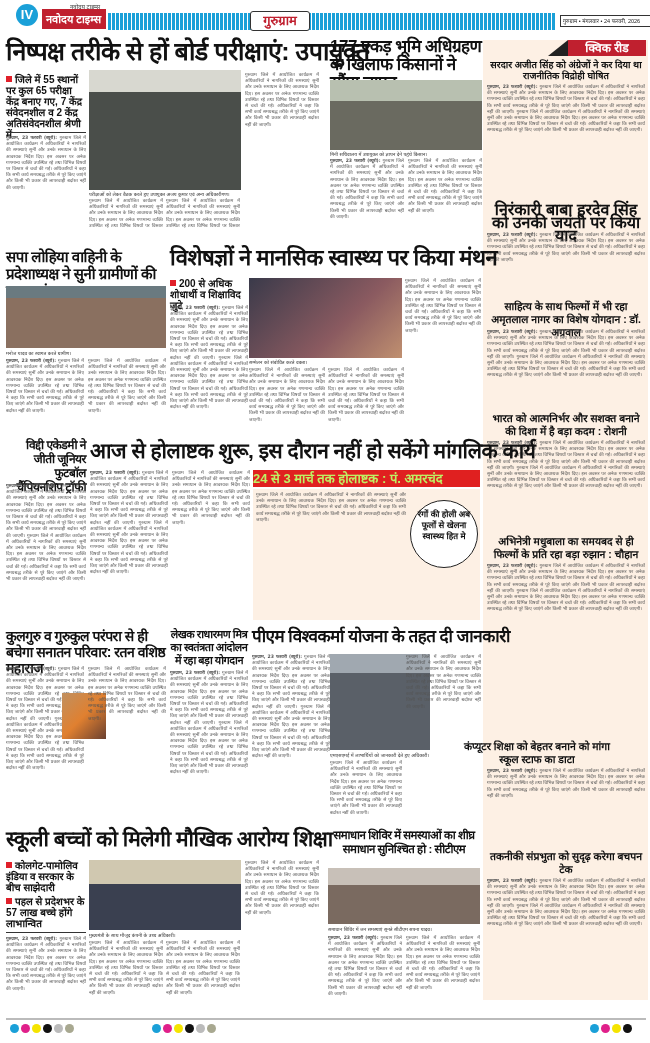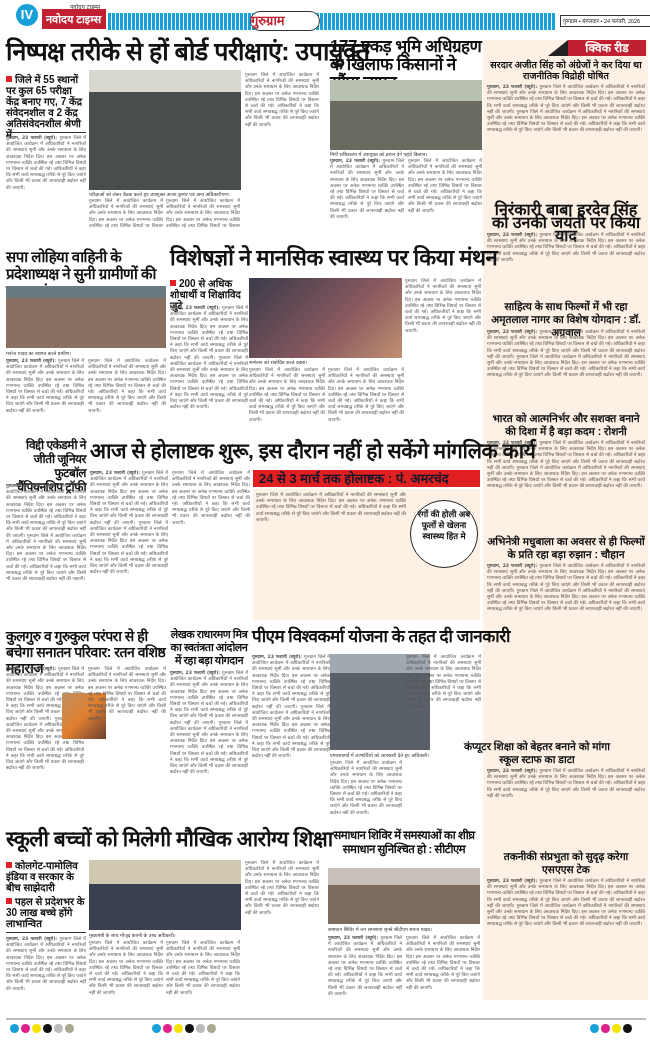--- a/index.html
+++ b/index.html
@@ -4,34 +4,34 @@
 <style>
 *{box-sizing:border-box;margin:0;padding:0}
 html,body{width:650px;height:1043px;background:#fff;overflow:hidden}
 body{position:relative;font-family:"DejaVu Sans",sans-serif;color:#222}
 .abs{position:absolute}
 .masthead{left:12px;top:0;width:650px;height:34px}
 .pgno{left:4px;top:4px;width:22px;height:22px;border-radius:50%;background:#1aa0d8;color:#fff;font:bold 13px "Liberation Sans",sans-serif;text-align:center;line-height:22px}
 .logo{left:30px;top:9px;width:64px;height:20px;background:#c0202f;color:#fff;font:bold 11px "Liberation Sans",sans-serif;line-height:20px;padding-left:4px;white-space:nowrap;overflow:hidden}
 .logo-small{left:58px;top:3px;font:6px "Liberation Sans",sans-serif;color:#333}
 .stripe{left:96px;top:13px;width:448px;height:17px;background:repeating-linear-gradient(90deg,#1aa0d8 0 3px,#fff 3px 4px)}
-.cityTab{left:238px;top:11px;width:70px;height:20px;background:#fff;border:1px solid #333;border-radius:10px;color:#c0202f;font:bold 13px "Liberation Sans",sans-serif;text-align:left;line-height:18px}
+.cityTab{left:238px;top:11px;width:60px;height:20px;background:#fff;border:1px solid #333;border-radius:3px;color:#c0202f;font:bold 13px "Liberation Sans",sans-serif;text-align:center;line-height:18px}
 .dateline{left:548px;top:15px;width:100px;height:12px;border:1px solid #333;font:5.5px "Liberation Sans",sans-serif;line-height:10px;padding-left:2px;white-space:nowrap;overflow:hidden}
 .hl{font-family:"Liberation Sans",sans-serif;font-weight:bold;color:#111;line-height:1.05;letter-spacing:-0.5px}
 .body-text{font:4.6px/6.2px "DejaVu Sans",sans-serif;color:#555;text-align:justify;overflow:hidden}
 .photo{background:#8a8a7a;overflow:hidden}
 .cap{font:4.8px "DejaVu Sans",sans-serif;color:#333;white-space:nowrap;overflow:hidden}
 .bullet{font:bold 10px/11px "Liberation Sans",sans-serif;color:#111}
 .bullet::before{content:"";display:inline-block;width:6px;height:6px;background:#e0202a;margin-right:3px;vertical-align:1px}
 .quick{left:483px;top:40px;width:165px;height:960px;background:#fdf0e4}
 .quick-tab{left:568px;top:40px;width:78px;height:16px;background:#c0202f;color:#fff;font:bold 12px/16px "Liberation Sans",sans-serif;text-align:center}
 .quick-tri{left:548px;top:40px;width:0;height:0;border-top:16px solid transparent;border-right:20px solid #222}
 .qhl{font:bold 9.5px/11px "Liberation Sans",sans-serif;color:#111;text-align:center}
 .rule{height:1px;background:#333}
-.redbar{background:#e02020;color:#0f172a;font:bold 13px/17px "Liberation Sans",sans-serif;padding-left:6px;white-space:nowrap;overflow:hidden}
+.redbar{background:#e02020;color:#bef264;font:bold 13px/17px "Liberation Sans",sans-serif;white-space:nowrap;overflow:hidden}
 .peach{background:#fdf0e4}
 .circle{border:1px solid #222;border-radius:50%;background:#fff;text-align:center;font:bold 8.5px/11px "Liberation Sans",sans-serif;color:#111}
 .regmarks{display:flex;gap:2px;align-items:center}
 .regmarks span{display:inline-block;width:9px;height:9px;border-radius:50%}
 .bottomline{height:2px;background:#bbb}
 </style>
 </head>
 <body>
 
 <div class="abs masthead">
@@ -68,27 +68,27 @@
 
 <div class="abs qhl" style="left:487px;top:203px;width:158px;font-size:16px;line-height:13px">निरंकारी बाबा हरदेव सिंह को उनकी जयंती पर किया याद</div>
 <div class="abs body-text" style="left:487px;top:232px;width:158px;height:68px"><b>गुरुग्राम, 23 फरवरी (ब्यूरो):</b> <span>गुरुग्राम जिले में आयोजित कार्यक्रम में अधिकारियों ने नागरिकों की समस्याएं सुनीं और उनके समाधान के लिए आवश्यक निर्देश दिए। इस अवसर पर अनेक गणमान्य व्यक्ति उपस्थित रहे तथा विभिन्न विषयों पर विस्तार से चर्चा की गई। अधिकारियों ने कहा कि सभी कार्य समयबद्ध तरीके से पूरे किए जाएंगे और किसी भी प्रकार की लापरवाही बर्दाश्त नहीं की जाएगी। </span></div>
 
 <div class="abs qhl" style="left:487px;top:300px;width:158px;font-size:10.5px;line-height:13px">साहित्य के साथ फिल्मों में भी रहा अमृतलाल नागर का विशेष योगदान : डॉ. अग्रवाल</div>
 <div class="abs body-text" style="left:487px;top:329px;width:158px;height:84px"><b>गुरुग्राम, 23 फरवरी (ब्यूरो):</b> <span>गुरुग्राम जिले में आयोजित कार्यक्रम में अधिकारियों ने नागरिकों की समस्याएं सुनीं और उनके समाधान के लिए आवश्यक निर्देश दिए। इस अवसर पर अनेक गणमान्य व्यक्ति उपस्थित रहे तथा विभिन्न विषयों पर विस्तार से चर्चा की गई। अधिकारियों ने कहा कि सभी कार्य समयबद्ध तरीके से पूरे किए जाएंगे और किसी भी प्रकार की लापरवाही बर्दाश्त नहीं की जाएगी। </span><span>गुरुग्राम जिले में आयोजित कार्यक्रम में अधिकारियों ने नागरिकों की समस्याएं सुनीं और उनके समाधान के लिए आवश्यक निर्देश दिए। इस अवसर पर अनेक गणमान्य व्यक्ति उपस्थित रहे तथा विभिन्न विषयों पर विस्तार से चर्चा की गई। अधिकारियों ने कहा कि सभी कार्य समयबद्ध तरीके से पूरे किए जाएंगे और किसी भी प्रकार की लापरवाही बर्दाश्त नहीं की जाएगी। </span></div>
 
 <div class="abs qhl" style="left:487px;top:412px;width:158px;font-size:10.5px;line-height:13px">भारत को आत्मनिर्भर और सशक्त बनाने की दिशा में है बड़ा कदम : रोशनी</div>
 <div class="abs body-text" style="left:487px;top:440px;width:158px;height:96px"><b>गुरुग्राम, 23 फरवरी (ब्यूरो):</b> <span>गुरुग्राम जिले में आयोजित कार्यक्रम में अधिकारियों ने नागरिकों की समस्याएं सुनीं और उनके समाधान के लिए आवश्यक निर्देश दिए। इस अवसर पर अनेक गणमान्य व्यक्ति उपस्थित रहे तथा विभिन्न विषयों पर विस्तार से चर्चा की गई। अधिकारियों ने कहा कि सभी कार्य समयबद्ध तरीके से पूरे किए जाएंगे और किसी भी प्रकार की लापरवाही बर्दाश्त नहीं की जाएगी। </span><span>गुरुग्राम जिले में आयोजित कार्यक्रम में अधिकारियों ने नागरिकों की समस्याएं सुनीं और उनके समाधान के लिए आवश्यक निर्देश दिए। इस अवसर पर अनेक गणमान्य व्यक्ति उपस्थित रहे तथा विभिन्न विषयों पर विस्तार से चर्चा की गई। अधिकारियों ने कहा कि सभी कार्य समयबद्ध तरीके से पूरे किए जाएंगे और किसी भी प्रकार की लापरवाही बर्दाश्त नहीं की जाएगी। </span></div>
 
-<div class="abs qhl" style="left:487px;top:535px;width:158px;font-size:10.5px;line-height:13px">अभिनेत्री मधुबाला का अवसर से ही फिल्मों के प्रति रहा बड़ा रुझान : चौहान</div>
+<div class="abs qhl" style="left:487px;top:535px;width:158px;font-size:10.5px;line-height:13px">अभिनेत्री मधुबाला का समयबद से ही फिल्मों के प्रति रहा बड़ा रुझान : चौहान</div>
 <div class="abs body-text" style="left:487px;top:563px;width:158px;height:100px"><b>गुरुग्राम, 23 फरवरी (ब्यूरो):</b> <span>गुरुग्राम जिले में आयोजित कार्यक्रम में अधिकारियों ने नागरिकों की समस्याएं सुनीं और उनके समाधान के लिए आवश्यक निर्देश दिए। इस अवसर पर अनेक गणमान्य व्यक्ति उपस्थित रहे तथा विभिन्न विषयों पर विस्तार से चर्चा की गई। अधिकारियों ने कहा कि सभी कार्य समयबद्ध तरीके से पूरे किए जाएंगे और किसी भी प्रकार की लापरवाही बर्दाश्त नहीं की जाएगी। </span><span>गुरुग्राम जिले में आयोजित कार्यक्रम में अधिकारियों ने नागरिकों की समस्याएं सुनीं और उनके समाधान के लिए आवश्यक निर्देश दिए। इस अवसर पर अनेक गणमान्य व्यक्ति उपस्थित रहे तथा विभिन्न विषयों पर विस्तार से चर्चा की गई। अधिकारियों ने कहा कि सभी कार्य समयबद्ध तरीके से पूरे किए जाएंगे और किसी भी प्रकार की लापरवाही बर्दाश्त नहीं की जाएगी। </span></div>
 
 <div class="abs qhl" style="left:458px;top:740px;width:158px;font-size:10.5px;line-height:13px">कंप्यूटर शिक्षा को बेहतर बनाने को मांगा स्कूल स्टाफ का डाटा</div>
 <div class="abs body-text" style="left:487px;top:768px;width:158px;height:62px"><b>गुरुग्राम, 23 फरवरी (ब्यूरो):</b> <span>गुरुग्राम जिले में आयोजित कार्यक्रम में अधिकारियों ने नागरिकों की समस्याएं सुनीं और उनके समाधान के लिए आवश्यक निर्देश दिए। इस अवसर पर अनेक गणमान्य व्यक्ति उपस्थित रहे तथा विभिन्न विषयों पर विस्तार से चर्चा की गई। अधिकारियों ने कहा कि सभी कार्य समयबद्ध तरीके से पूरे किए जाएंगे और किसी भी प्रकार की लापरवाही बर्दाश्त नहीं की जाएगी। </span></div>
 
-<div class="abs qhl" style="left:487px;top:850px;width:158px;font-size:10.5px;line-height:13px">तकनीकी संप्रभुता को सुदृढ़ करेगा एसएएस टेक</div>
+<div class="abs qhl" style="left:487px;top:850px;width:158px;font-size:10.5px;line-height:13px">तकनीकी संप्रभुता को सुदृढ़ करेगा बचपन टेक</div>
 <div class="abs body-text" style="left:487px;top:878px;width:158px;height:118px"><b>गुरुग्राम, 23 फरवरी (ब्यूरो):</b> <span>गुरुग्राम जिले में आयोजित कार्यक्रम में अधिकारियों ने नागरिकों की समस्याएं सुनीं और उनके समाधान के लिए आवश्यक निर्देश दिए। इस अवसर पर अनेक गणमान्य व्यक्ति उपस्थित रहे तथा विभिन्न विषयों पर विस्तार से चर्चा की गई। अधिकारियों ने कहा कि सभी कार्य समयबद्ध तरीके से पूरे किए जाएंगे और किसी भी प्रकार की लापरवाही बर्दाश्त नहीं की जाएगी। </span><span>गुरुग्राम जिले में आयोजित कार्यक्रम में अधिकारियों ने नागरिकों की समस्याएं सुनीं और उनके समाधान के लिए आवश्यक निर्देश दिए। इस अवसर पर अनेक गणमान्य व्यक्ति उपस्थित रहे तथा विभिन्न विषयों पर विस्तार से चर्चा की गई। अधिकारियों ने कहा कि सभी कार्य समयबद्ध तरीके से पूरे किए जाएंगे और किसी भी प्रकार की लापरवाही बर्दाश्त नहीं की जाएगी। </span></div>
 
 <div class="abs hl" style="left:6px;top:248px;width:160px;font-size:15px;line-height:17px">सपा लोहिया वाहिनी के प्रदेशाध्यक्ष ने सुनी ग्रामीणों की समस्याएं</div>
 <div class="abs photo" style="left:6px;top:286px;width:160px;height:62px;background:linear-gradient(180deg,#6a7a80 0 20%,#8a7060 20% 100%)"></div>
 <div class="abs cap" style="left:6px;top:350px;width:160px">मनोज यादव का स्वागत करते ग्रामीण।</div>
 <div class="abs body-text" style="left:6px;top:358px;width:78px;height:70px"><b>गुरुग्राम, 23 फरवरी (ब्यूरो):</b> <span>गुरुग्राम जिले में आयोजित कार्यक्रम में अधिकारियों ने नागरिकों की समस्याएं सुनीं और उनके समाधान के लिए आवश्यक निर्देश दिए। इस अवसर पर अनेक गणमान्य व्यक्ति उपस्थित रहे तथा विभिन्न विषयों पर विस्तार से चर्चा की गई। अधिकारियों ने कहा कि सभी कार्य समयबद्ध तरीके से पूरे किए जाएंगे और किसी भी प्रकार की लापरवाही बर्दाश्त नहीं की जाएगी। </span></div>
 <div class="abs body-text" style="left:88px;top:358px;width:78px;height:70px">गुरुग्राम जिले में आयोजित कार्यक्रम में अधिकारियों ने नागरिकों की समस्याएं सुनीं और उनके समाधान के लिए आवश्यक निर्देश दिए। इस अवसर पर अनेक गणमान्य व्यक्ति उपस्थित रहे तथा विभिन्न विषयों पर विस्तार से चर्चा की गई। अधिकारियों ने कहा कि सभी कार्य समयबद्ध तरीके से पूरे किए जाएंगे और किसी भी प्रकार की लापरवाही बर्दाश्त नहीं की जाएगी। </div>
 
 <div class="abs hl" style="left:170px;top:246px;width:310px;font-size:22px;white-space:nowrap">विशेषज्ञों ने मानसिक स्वास्थ्य पर किया मंथन</div>
 <div class="abs bullet" style="left:170px;top:278px;width:80px">200 से अधिक शोधार्थी व शिक्षाविद जुटे</div>
@@ -120,21 +120,21 @@
 
 <div class="abs hl" style="left:252px;top:628px;width:230px;font-size:17px;white-space:nowrap">पीएम विश्वकर्मा योजना के तहत दी जानकारी</div>
 <div class="abs body-text" style="left:252px;top:654px;width:78px;height:160px"><b>गुरुग्राम, 23 फरवरी (ब्यूरो):</b> <span>गुरुग्राम जिले में आयोजित कार्यक्रम में अधिकारियों ने नागरिकों की समस्याएं सुनीं और उनके समाधान के लिए आवश्यक निर्देश दिए। इस अवसर पर अनेक गणमान्य व्यक्ति उपस्थित रहे तथा विभिन्न विषयों पर विस्तार से चर्चा की गई। अधिकारियों ने कहा कि सभी कार्य समयबद्ध तरीके से पूरे किए जाएंगे और किसी भी प्रकार की लापरवाही बर्दाश्त नहीं की जाएगी। </span><span>गुरुग्राम जिले में आयोजित कार्यक्रम में अधिकारियों ने नागरिकों की समस्याएं सुनीं और उनके समाधान के लिए आवश्यक निर्देश दिए। इस अवसर पर अनेक गणमान्य व्यक्ति उपस्थित रहे तथा विभिन्न विषयों पर विस्तार से चर्चा की गई। अधिकारियों ने कहा कि सभी कार्य समयबद्ध तरीके से पूरे किए जाएंगे और किसी भी प्रकार की लापरवाही बर्दाश्त नहीं की जाएगी। </span></div>
 <div class="abs photo" style="left:330px;top:654px;width:100px;height:96px;background:linear-gradient(180deg,#a0a8b0 0 20%,#5a6068 20% 100%)"></div>
 <div class="abs cap" style="left:330px;top:752px;width:100px">एमएसएमई में लाभार्थियों को जानकारी देते हुए अधिकारी।</div>
 <div class="abs body-text" style="left:330px;top:760px;width:72px;height:54px">गुरुग्राम जिले में आयोजित कार्यक्रम में अधिकारियों ने नागरिकों की समस्याएं सुनीं और उनके समाधान के लिए आवश्यक निर्देश दिए। इस अवसर पर अनेक गणमान्य व्यक्ति उपस्थित रहे तथा विभिन्न विषयों पर विस्तार से चर्चा की गई। अधिकारियों ने कहा कि सभी कार्य समयबद्ध तरीके से पूरे किए जाएंगे और किसी भी प्रकार की लापरवाही बर्दाश्त नहीं की जाएगी। </div>
 <div class="abs body-text" style="left:406px;top:654px;width:75px;height:160px">गुरुग्राम जिले में आयोजित कार्यक्रम में अधिकारियों ने नागरिकों की समस्याएं सुनीं और उनके समाधान के लिए आवश्यक निर्देश दिए। इस अवसर पर अनेक गणमान्य व्यक्ति उपस्थित रहे तथा विभिन्न विषयों पर विस्तार से चर्चा की गई। अधिकारियों ने कहा कि सभी कार्य समयबद्ध तरीके से पूरे किए जाएंगे और किसी भी प्रकार की लापरवाही बर्दाश्त नहीं की जाएगी। </div>
 
 <div class="abs hl" style="left:6px;top:828px;width:315px;font-size:21px;white-space:nowrap">स्कूली बच्चों को मिलेगी मौखिक आरोग्य शिक्षा</div>
 <div class="abs bullet" style="left:6px;top:860px;width:80px">कोलगेट-पामोलिव इंडिया व सरकार के बीच साझेदारी</div>
-<div class="abs bullet" style="left:6px;top:896px;width:80px">पहल से प्रदेशभर के 30 लाख बच्चे होंगे लाभान्वित</div>
+<div class="abs bullet" style="left:6px;top:896px;width:80px">पहल से प्रदेशभर के 57 लाख बच्चे होंगे लाभान्वित</div>
 <div class="abs rule" style="left:6px;top:932px;width:80px"></div>
 <div class="abs body-text" style="left:6px;top:936px;width:80px;height:80px"><b>गुरुग्राम, 23 फरवरी (ब्यूरो):</b> <span>गुरुग्राम जिले में आयोजित कार्यक्रम में अधिकारियों ने नागरिकों की समस्याएं सुनीं और उनके समाधान के लिए आवश्यक निर्देश दिए। इस अवसर पर अनेक गणमान्य व्यक्ति उपस्थित रहे तथा विभिन्न विषयों पर विस्तार से चर्चा की गई। अधिकारियों ने कहा कि सभी कार्य समयबद्ध तरीके से पूरे किए जाएंगे और किसी भी प्रकार की लापरवाही बर्दाश्त नहीं की जाएगी। </span></div>
 <div class="abs photo" style="left:89px;top:860px;width:152px;height:70px;background:linear-gradient(180deg,#d0c8b0 0 35%,#3a4050 35% 100%)"></div>
 <div class="abs cap" style="left:89px;top:932px;width:152px">मुख्यमंत्री के साथ मौजूद कंपनी के उच्च अधिकारी।</div>
 <div class="abs body-text" style="left:89px;top:940px;width:74px;height:76px">गुरुग्राम जिले में आयोजित कार्यक्रम में अधिकारियों ने नागरिकों की समस्याएं सुनीं और उनके समाधान के लिए आवश्यक निर्देश दिए। इस अवसर पर अनेक गणमान्य व्यक्ति उपस्थित रहे तथा विभिन्न विषयों पर विस्तार से चर्चा की गई। अधिकारियों ने कहा कि सभी कार्य समयबद्ध तरीके से पूरे किए जाएंगे और किसी भी प्रकार की लापरवाही बर्दाश्त नहीं की जाएगी। </div>
 <div class="abs body-text" style="left:166px;top:940px;width:74px;height:76px">गुरुग्राम जिले में आयोजित कार्यक्रम में अधिकारियों ने नागरिकों की समस्याएं सुनीं और उनके समाधान के लिए आवश्यक निर्देश दिए। इस अवसर पर अनेक गणमान्य व्यक्ति उपस्थित रहे तथा विभिन्न विषयों पर विस्तार से चर्चा की गई। अधिकारियों ने कहा कि सभी कार्य समयबद्ध तरीके से पूरे किए जाएंगे और किसी भी प्रकार की लापरवाही बर्दाश्त नहीं की जाएगी। </div>
 <div class="abs body-text" style="left:245px;top:860px;width:74px;height:156px">गुरुग्राम जिले में आयोजित कार्यक्रम में अधिकारियों ने नागरिकों की समस्याएं सुनीं और उनके समाधान के लिए आवश्यक निर्देश दिए। इस अवसर पर अनेक गणमान्य व्यक्ति उपस्थित रहे तथा विभिन्न विषयों पर विस्तार से चर्चा की गई। अधिकारियों ने कहा कि सभी कार्य समयबद्ध तरीके से पूरे किए जाएंगे और किसी भी प्रकार की लापरवाही बर्दाश्त नहीं की जाएगी। </div>
 
 <div class="abs hl" style="left:326px;top:828px;width:156px;font-size:11.5px;line-height:14px;text-align:center">समाधान शिविर में समस्याओं का शीघ्र समाधान सुनिश्चित हो : सीटीएम</div>
 <div class="abs photo" style="left:328px;top:868px;width:152px;height:56px;background:linear-gradient(180deg,#c8c0b8 0 30%,#7a6a60 30% 100%)"></div>

